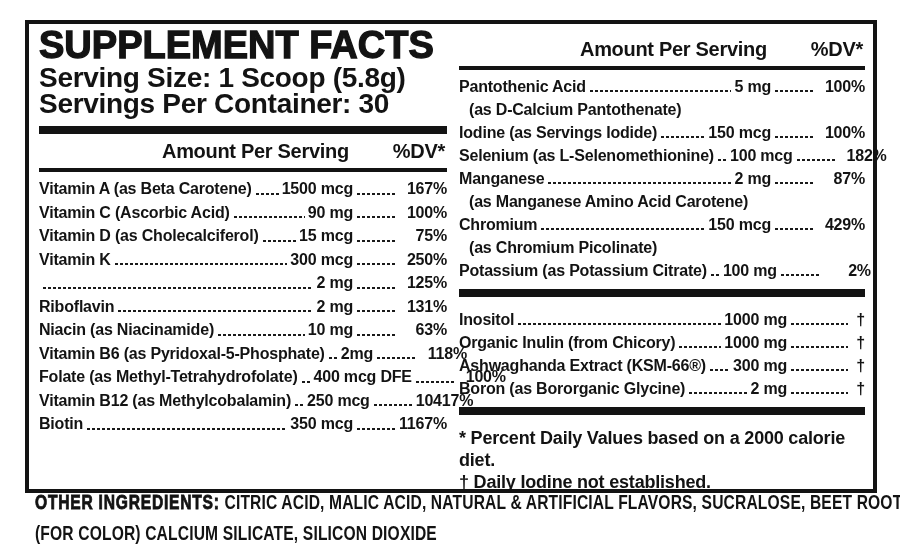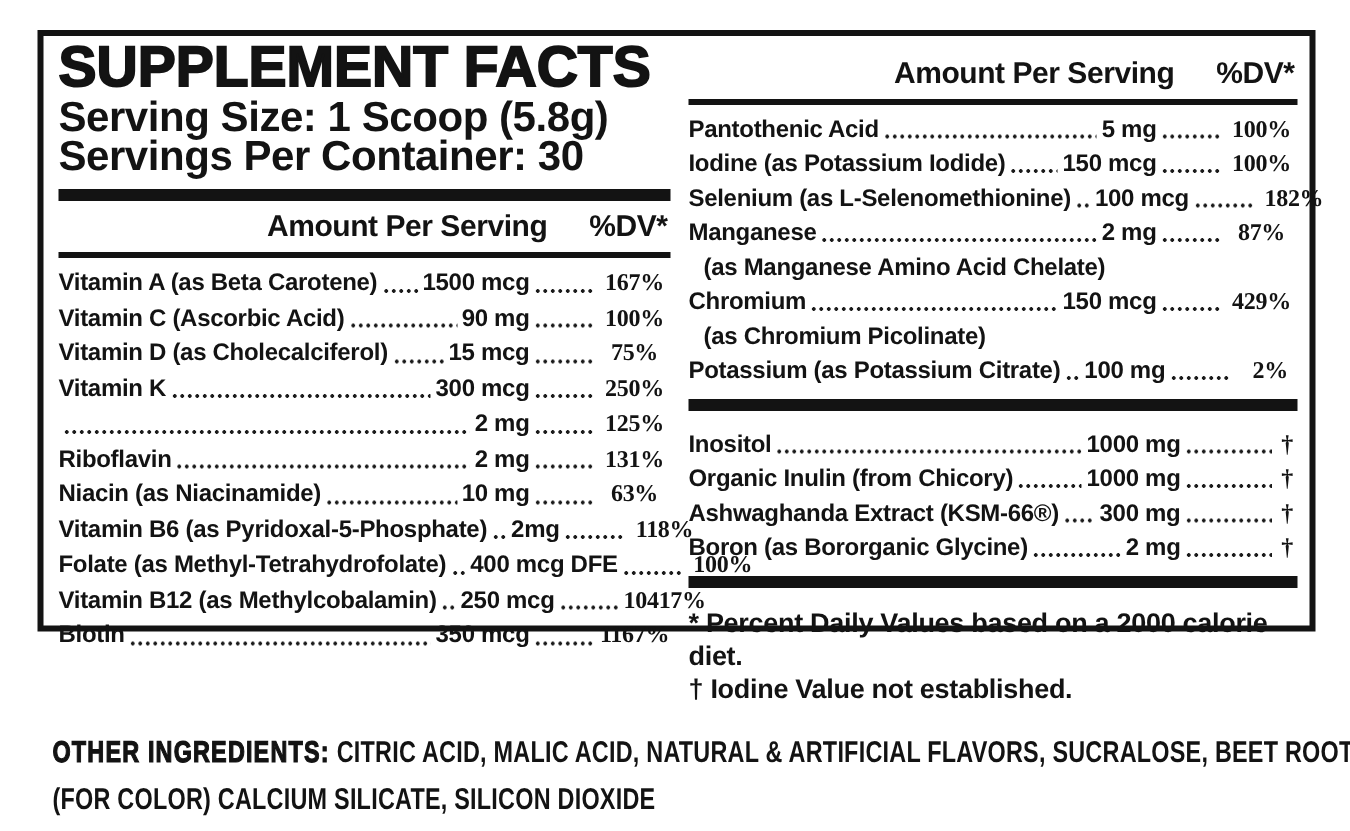--- a/index.html
+++ b/index.html
@@ -4,21 +4,21 @@
 <style>
   html,body{margin:0;padding:0;}
   body{
     width:900px;height:554px;background:#ffffff;color:#131313;
     font-family:"Liberation Sans", sans-serif;
     -webkit-font-smoothing:antialiased;
   }
   .canvas{position:relative;width:900px;height:554px;background:#fff;overflow:hidden;}
 
   .facts-box{
-    position:absolute;left:25px;top:20px;width:852px;height:401px;
+    position:absolute;left:25px;top:20px;width:852px;height:473px;
     border:4px solid #131313;box-sizing:border-box;background:#fff;
     display:flex;
   }
   .col{box-sizing:border-box;}
   .col-left{width:418px;padding:0 0 0 10px;flex:0 0 auto;}
   .col-right{flex:1 1 auto;padding:8px 8px 0 12px;min-width:0;}
 
   .panel-title{
     margin:1px 0 0 0;
     font-size:38px;font-weight:bold;line-height:40px;letter-spacing:0;
@@ -26,41 +26,41 @@
     white-space:nowrap;
   }
   .serving{font-size:28px;font-weight:bold;line-height:26px;letter-spacing:-0.3px;white-space:nowrap;}
 
   .bar{height:8px;background:#131313;}
   .col-left .bar{margin-top:9px;}
   .col-right .bar{margin:7px 0 6px 0;}
   .rule{height:4px;background:#131313;}
 
   .col-header{
-    display:flex;justify-content:flex-end;align-items:baseline;gap:28px;
+    display:flex;justify-content:flex-end;align-items:baseline;gap:44px;
     font-size:20px;font-weight:bold;letter-spacing:-0.3px;
     padding:6px 2px 5px 0;white-space:nowrap;
   }
 
   .rows{padding-top:5px;}
   .row{
     display:flex;align-items:flex-end;
     font-size:16px;font-weight:bold;line-height:23.5px;letter-spacing:-0.2px;
     white-space:nowrap;
   }
   .col-right .row{line-height:23px;}
   .name,.amt{flex:0 0 auto;}
   .dots,.dots-fixed{
     height:4px;align-self:flex-end;margin:0 3px 5px 3px;
     background-image:radial-gradient(circle, #1a1a1a 1.15px, transparent 1.4px);
     background-size:5px 4px;background-repeat:repeat-x;background-position:0 100%;
   }
   .dots{flex:1 1 auto;min-width:10px;}
   .dots-fixed{flex:0 0 40px;}
-  .dv{flex:0 0 48px;text-align:center;font-family:Liberation Serif, serif;}
+  .dv{flex:0 0 48px;text-align:right;}
   .est .dots-fixed{flex-basis:58px;}
   .est .dv{flex-basis:14px;}
   .sub{font-size:16px;font-weight:bold;line-height:23.5px;letter-spacing:-0.2px;padding-left:10px;white-space:nowrap;}
   .col-right .sub{line-height:23px;}
 
   .footnotes{padding-top:6px;font-size:18px;font-weight:bold;line-height:22px;letter-spacing:-0.2px;}
 
   .other{
     position:absolute;left:35px;top:487px;width:1105px;
     transform:scaleX(0.78);transform-origin:left top;
@@ -219,25 +219,26 @@
       <div class="rule"></div>
       <div class="rows" id="right-top-rows">
   <div class="row-wrap">
     <div class="row">
       <span class="name">Pantothenic Acid</span>
       <span class="dots"></span>
       <span class="amt">5 mg</span>
       <span class="dots-fixed"></span>
       <span class="dv">100%</span>
     </div>
-  </div>
-
-  <div class="row-wrap">
-    <div class="row">
-      <span class="name">Iodine (as Potassium Iodide)</span>
+    <div class="sub">(as D-Calcium Pantothenate)</div>
+  </div>
+
+  <div class="row-wrap">
+    <div class="row">
+      <span class="name">Iodine (as Servings Iodide)</span>
       <span class="dots"></span>
       <span class="amt">150 mcg</span>
       <span class="dots-fixed"></span>
       <span class="dv">100%</span>
     </div>
 
   </div>
 
   <div class="row-wrap">
     <div class="row">
@@ -251,21 +252,21 @@
   </div>
 
   <div class="row-wrap">
     <div class="row">
       <span class="name">Manganese</span>
       <span class="dots"></span>
       <span class="amt">2 mg</span>
       <span class="dots-fixed"></span>
       <span class="dv">87%</span>
     </div>
-    <div class="sub">(as Manganese Amino Acid Chelate)</div>
+    <div class="sub">(as Manganese Amino Acid Carotene)</div>
   </div>
 
   <div class="row-wrap">
     <div class="row">
       <span class="name">Chromium</span>
       <span class="dots"></span>
       <span class="amt">150 mcg</span>
       <span class="dots-fixed"></span>
       <span class="dv">429%</span>
     </div>
@@ -325,21 +326,21 @@
       <span class="amt">2 mg</span>
       <span class="dots-fixed"></span>
       <span class="dv">†</span>
     </div>
 
   </div>
 </div>
       <div class="bar"></div>
       <div class="footnotes">
         <div>* Percent Daily Values based on a 2000 calorie diet.</div>
-        <div>† Iodine Value not established.</div>
+        <div>† Daily Iodine not established.</div>
       </div>
     </div>
 
   </div>
 
   <div class="other">
     <span class="oi-line"><span class="oi-prefix">OTHER INGREDIENTS:</span><span>CITRIC ACID, MALIC ACID, NATURAL &amp; ARTIFICIAL FLAVORS, SUCRALOSE, BEET ROOT POWDER</span></span>
     <span class="oi-line">(FOR COLOR) CALCIUM SILICATE, SILICON DIOXIDE</span>
   </div>
 

